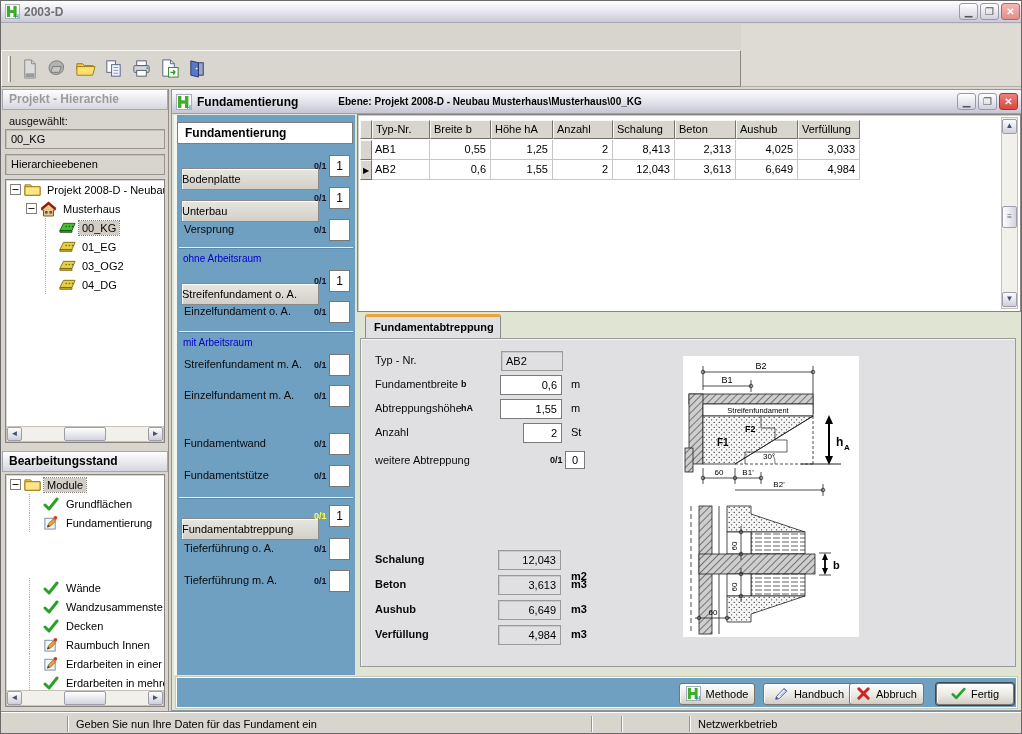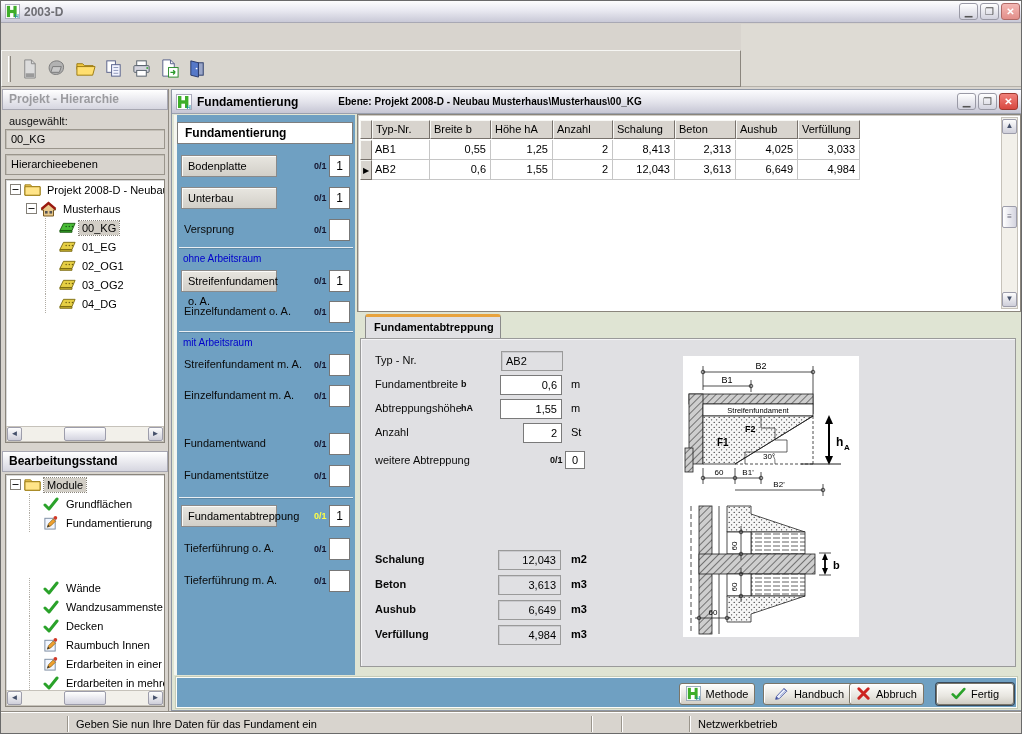--- a/index.html
+++ b/index.html
@@ -67,22 +67,22 @@
   .mtitle .mttl { font-weight:bold; font-size:12px; }
   .mtitle .mlevel { font-weight:bold; font-size:10px; margin-left:40px; }
   .mtitle .winbtns { top:3px; }
   .mtitle .win-btn.close { background:linear-gradient(to bottom,#f0807a,#d84840); border-color:#a03830; }
 
   
   .bluebar { position:absolute; left:2px; top:25px; width:181px; height:560px; background:#6fa0c2; border-left:3px solid #f4f6f0; }
   .bb-head { position:absolute; left:0px; top:7px; width:176px; height:22px; background:#fff; border:1px solid #7e7e7e;
     font-weight:bold; font-size:12px; line-height:20px; padding-left:7px; }
   .side-row { position:absolute; left:0; width:178px; height:24px; }
-  .side-btn { position:absolute; left:4px; top:0; width:96px; height:22px; background:linear-gradient(to bottom,#e8e6e0,#d2cfc8);
-    border:1px solid #8a8a8a; box-shadow:inset 1px 1px 0 #fbfbf9; font-size:11px; line-height:20px; padding-left:6px; color:#000; }
+  .side-btn { position:absolute; left:4px; top:13px; width:138px; height:22px; background:linear-gradient(to bottom,#e8e6e0,#d2cfc8);
+    border:1px solid #8a8a8a; box-shadow:inset 1px 1px 0 #fbfbf9; font-size:11px; line-height:20px; padding-left:0; color:#000; }
   .side-plain { position:absolute; left:7px; top:4px; font-size:11px; color:#0a0a0a; }
   .ratio { position:absolute; left:137px; top:6px; font-size:9px; font-weight:bold; color:#14142e; }
   .ratio.hot { color:#ffff44; }
   .cnt { position:absolute; left:152px; top:0; width:21px; height:22px; background:#fff; border:1px solid #777; font-size:12px; text-align:center; line-height:20px; }
   .side-sep { position:absolute; left:2px; width:174px; height:1px; background:#e9eef2; box-shadow:0 1px 0 #5d88a6; }
   .side-section { position:absolute; left:6px; font-size:10px; color:#0000cc; }
 
   
   .tblwrap { position:absolute; left:185px; top:24px; width:664px; height:198px; background:#fff; border:1px solid #8a857c; box-shadow:inset 1px 1px 0 #cfccc6; }
   .th { position:absolute; height:19px; background:#d8d4ce; border:1px solid; border-color:#f8f8f5 #77716b #77716b #f8f8f5; font-size:11px; padding:2px 0 0 3px; overflow:hidden; }
@@ -261,33 +261,20 @@
           <span class="ticon">
             <svg viewBox="0 0 19 13">
               <path d="M5 1.5h13l-3.5 8H1z" fill="#e6cf44" stroke="#7a6a10"></path>
               <path d="M1 9.5h13.5v2H1z" fill="#c4ae2e" stroke="#7a6a10"></path>
               <circle cx="8" cy="5" r="0.8" fill="#6a5a10"></circle>
               <circle cx="11.5" cy="5" r="0.8" fill="#6a5a10"></circle>
               <circle cx="15" cy="5" r="0.8" fill="#6a5a10"></circle>
             </svg>
           </span>
           <span class="tlabel">01_EG</span>
-        </div>
-        <div class="tree-row" style="padding-left: 36px;">
-          <span class="guide"></span>
-          <span class="ticon">
-            <svg viewBox="0 0 19 13">
-              <path d="M5 1.5h13l-3.5 8H1z" fill="#e6cf44" stroke="#7a6a10"></path>
-              <path d="M1 9.5h13.5v2H1z" fill="#c4ae2e" stroke="#7a6a10"></path>
-              <circle cx="8" cy="5" r="0.8" fill="#6a5a10"></circle>
-              <circle cx="11.5" cy="5" r="0.8" fill="#6a5a10"></circle>
-              <circle cx="15" cy="5" r="0.8" fill="#6a5a10"></circle>
-            </svg>
-          </span>
-          <span class="tlabel">02_OG1</span>
         </div>
         <div class="tree-row" style="padding-left: 36px;">
           <span class="guide"></span>
           <span class="ticon">
             <svg viewBox="0 0 19 13">
               <path d="M5 1.5h13l-3.5 8H1z" fill="#e6cf44" stroke="#7a6a10"></path>
               <path d="M1 9.5h13.5v2H1z" fill="#c4ae2e" stroke="#7a6a10"></path>
               <circle cx="8" cy="5" r="0.8" fill="#6a5a10"></circle>
               <circle cx="11.5" cy="5" r="0.8" fill="#6a5a10"></circle>
               <circle cx="15" cy="5" r="0.8" fill="#6a5a10"></circle>
@@ -670,21 +657,21 @@
         <div class="fbox right" style="left: 139px; top: 60px; width: 62px;">1,55</div>
         <div class="funit" style="left: 210px; top: 63px;">m</div>
         <div class="flabel" style="top: 87px;">Anzahl</div>
         <div class="fbox right" style="left: 162px; top: 84px; width: 39px;">2</div>
         <div class="funit" style="left: 210px; top: 87px;">St</div>
         <div class="flabel" style="top: 115px;">weitere Abtreppung</div>
         <div class="fsub" style="left: 189px; top: 116px;">0/1</div>
         <div class="fbox center" style="left: 204px; top: 112px; width: 20px; height: 18px;">0</div>
         <div class="flabel b" style="top: 214px;">Schalung</div>
         <div class="fbox ro right" style="left: 137px; top: 211px; width: 63px;">12,043</div>
-        <div class="funit b" style="left: 210px; top: 214px;">m2</div>
+        <div class="funit b" style="left: 210px; top: 231px;">m2</div>
         <div class="flabel b" style="top: 239px;">Beton</div>
         <div class="fbox ro right" style="left: 137px; top: 236px; width: 63px;">3,613</div>
         <div class="funit b" style="left: 210px; top: 239px;">m3</div>
         <div class="flabel b" style="top: 264px;">Aushub</div>
         <div class="fbox ro right" style="left: 137px; top: 261px; width: 63px;">6,649</div>
         <div class="funit b" style="left: 210px; top: 264px;">m3</div>
         <div class="flabel b" style="top: 289px;">Verfüllung</div>
         <div class="fbox ro right" style="left: 137px; top: 286px; width: 63px;">4,984</div>
         <div class="funit b" style="left: 210px; top: 289px;">m3</div>
       </div>

